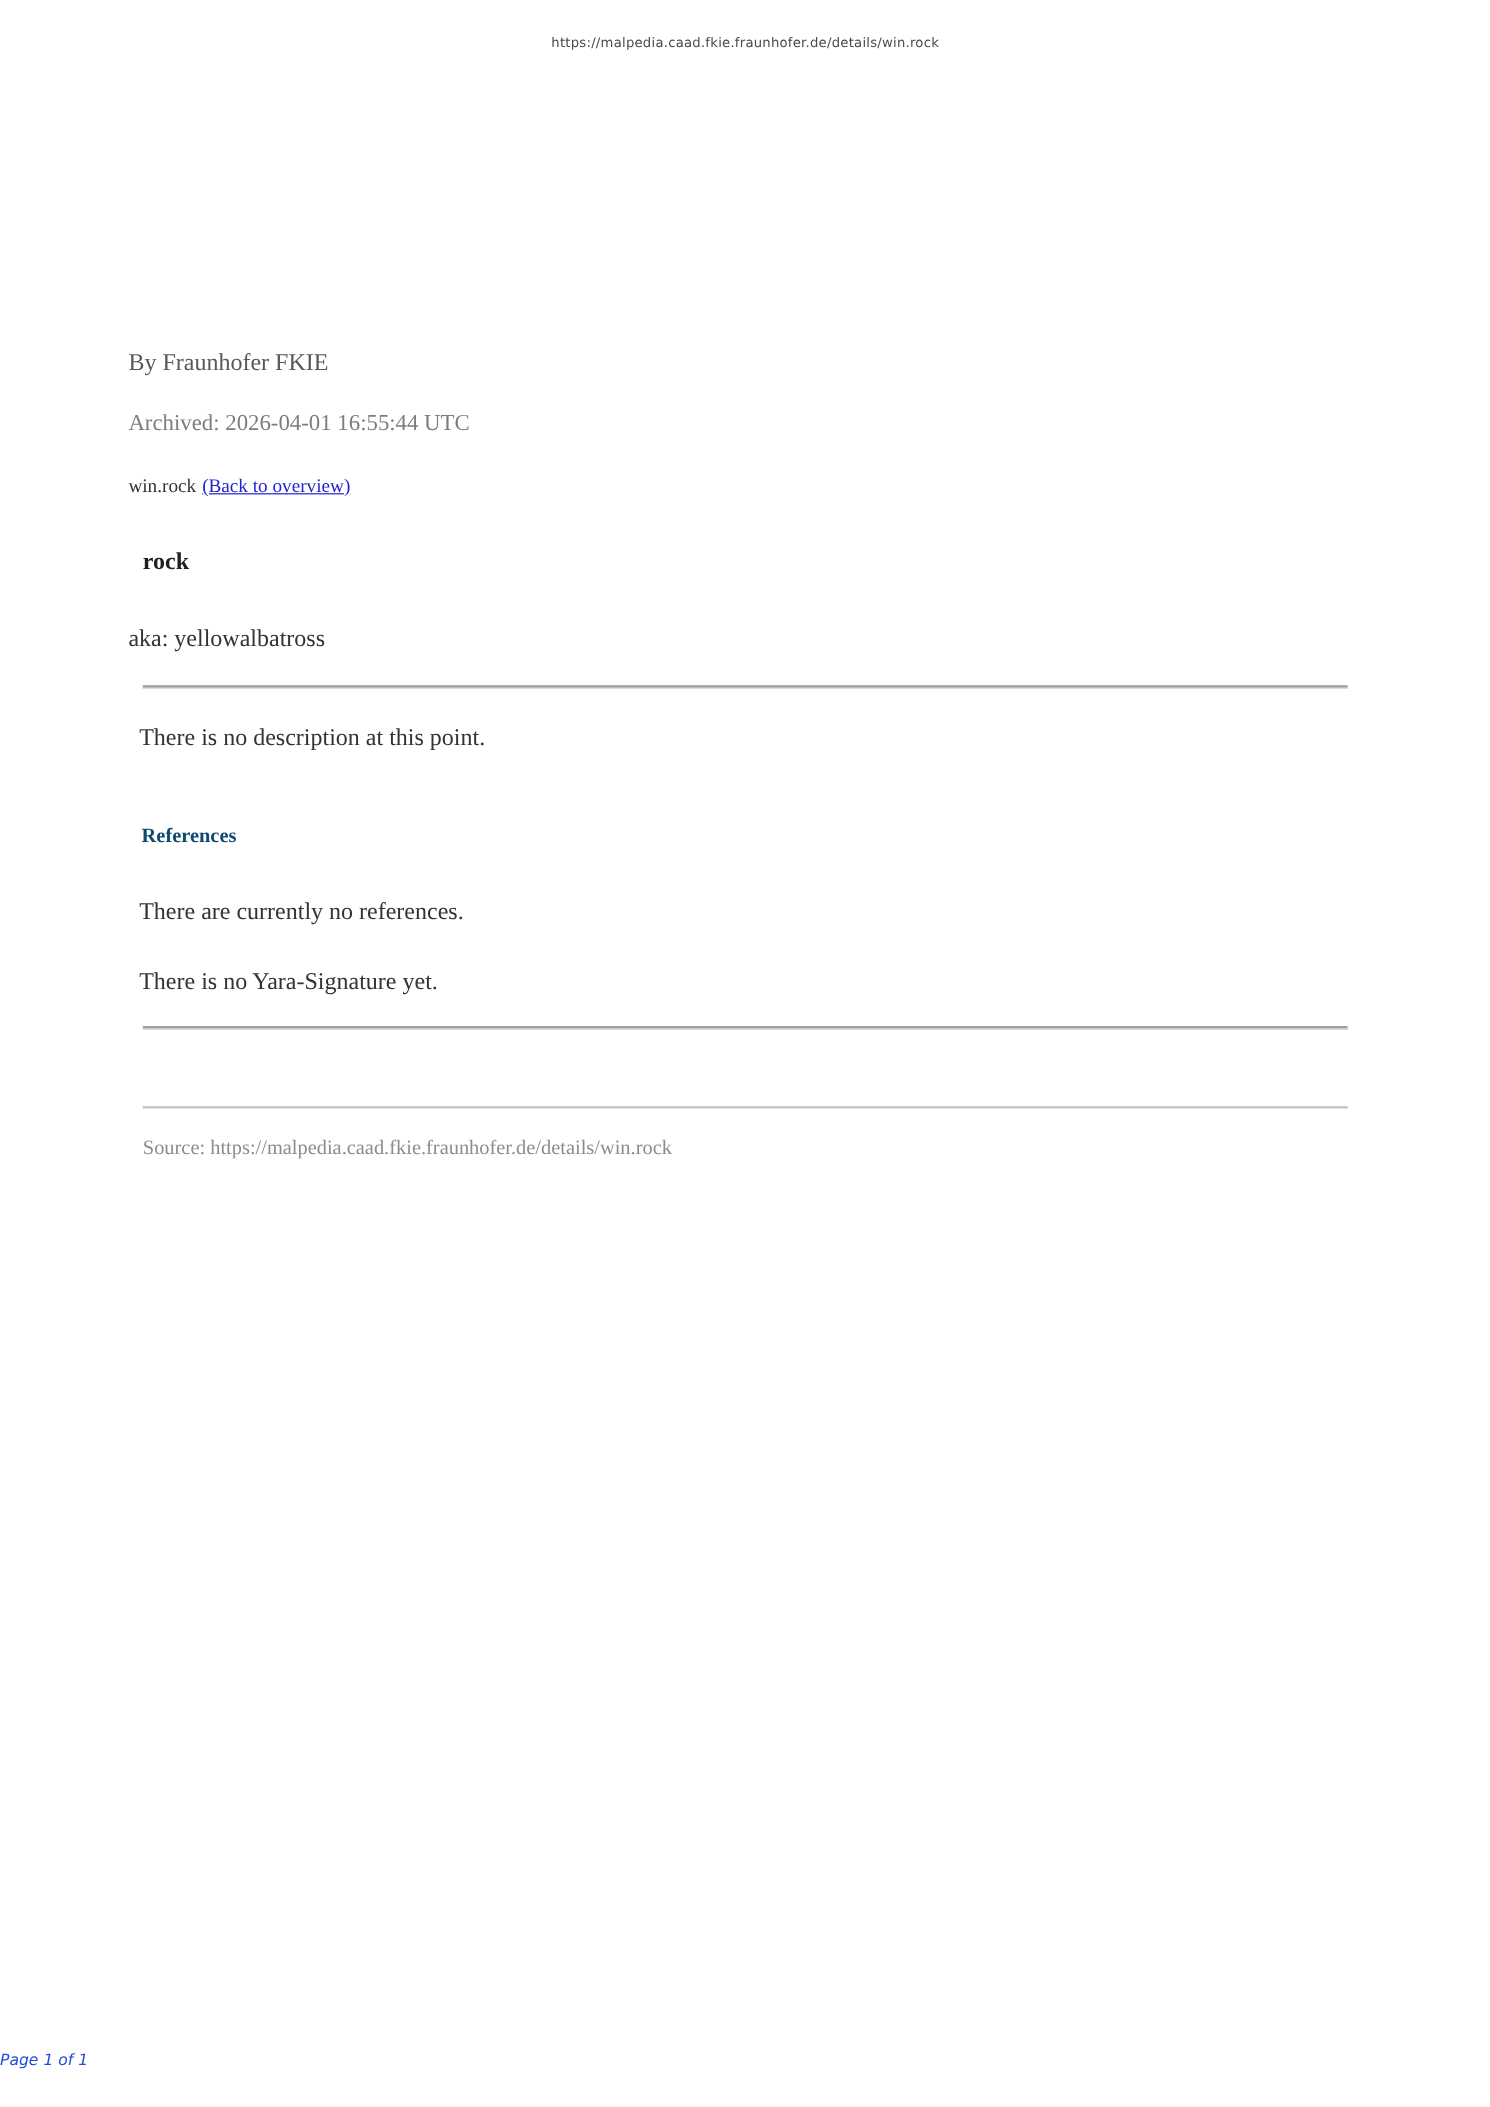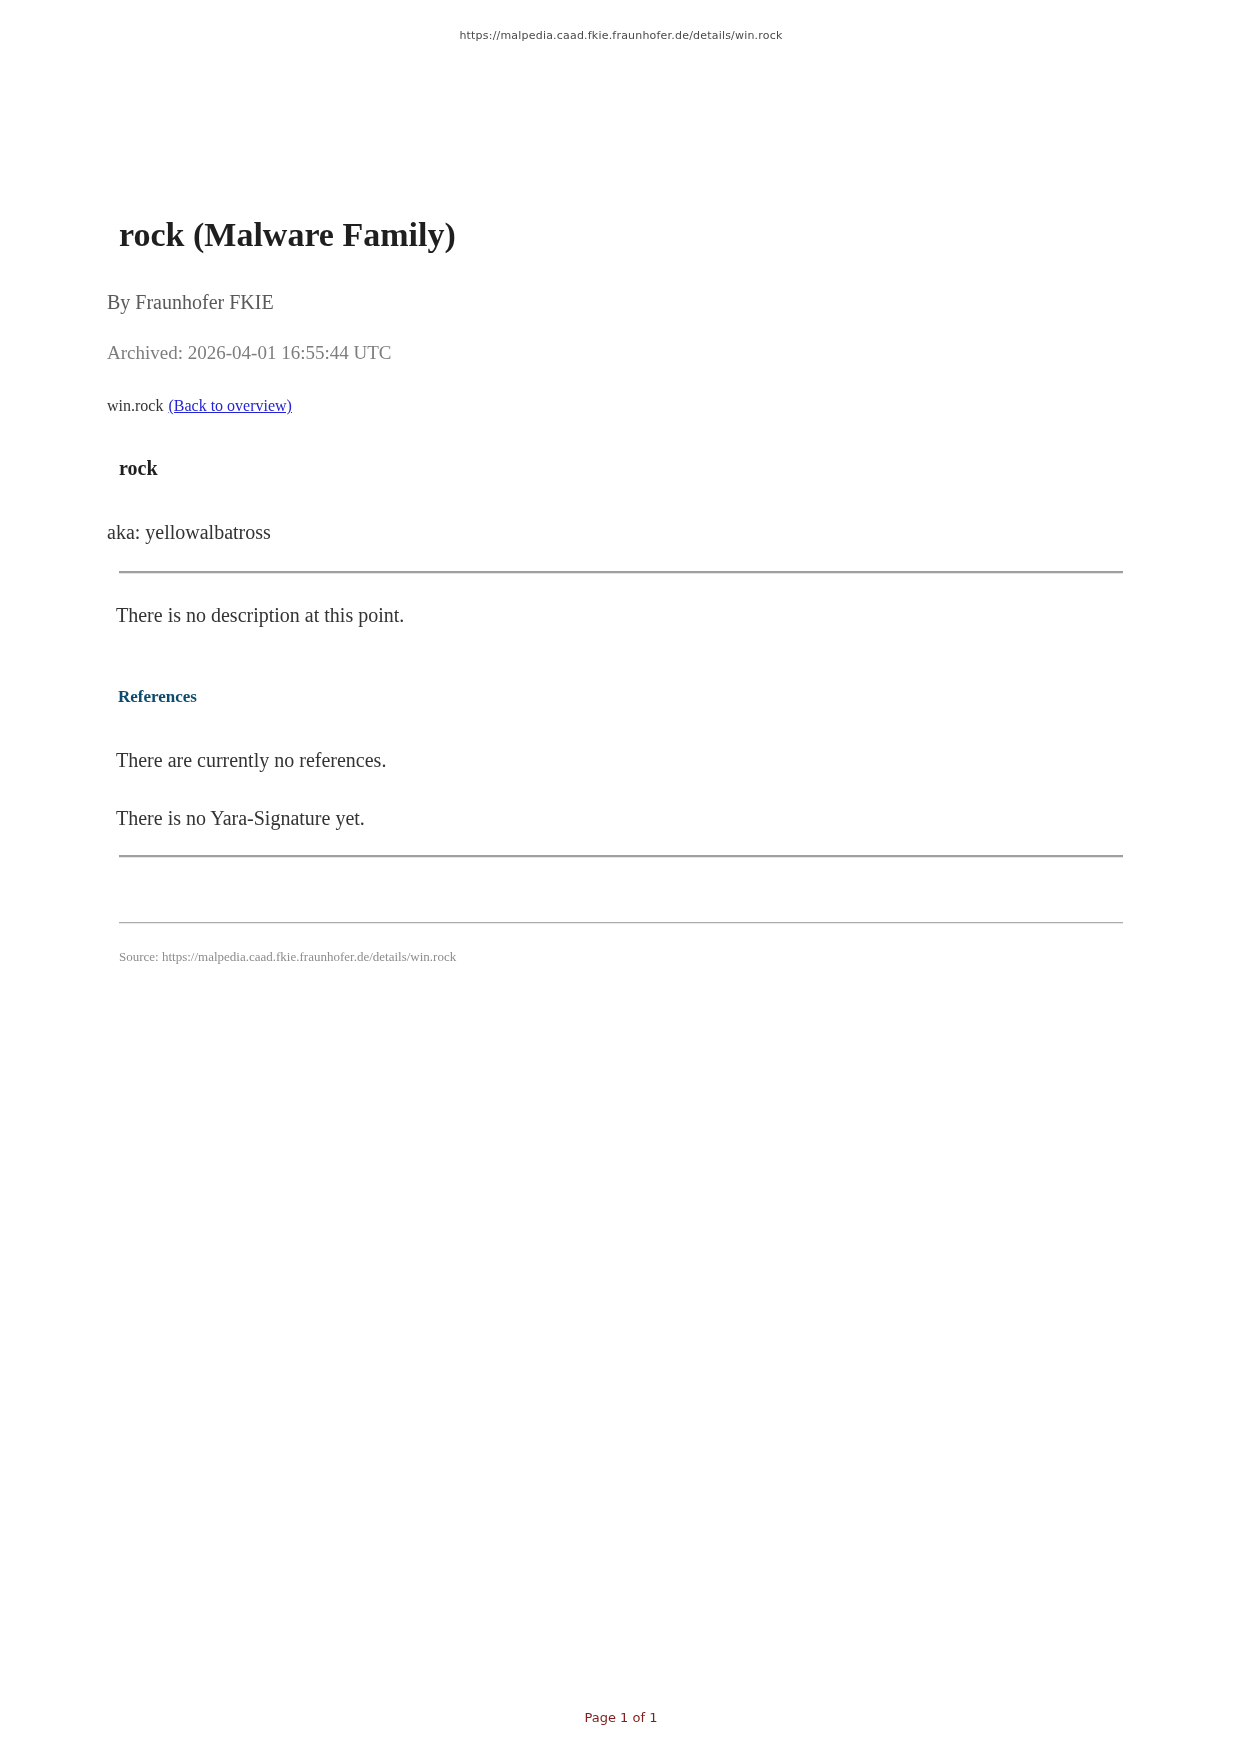--- a/index.html
+++ b/index.html
@@ -26,24 +26,24 @@
     font-family: "DejaVu Sans", sans-serif;
     font-size: 11px;
     color: #4a4a4a;
     letter-spacing: 0.2px;
   }
   .print-footer {
     position: absolute;
     top: 1710px;
     left: 0;
     width: 100%;
-    text-align: center;
     font-family: "DejaVu Sans", sans-serif;
     font-size: 13px;
-    color: #7f1d1d;
+    color: #1d4ed8;
+    font-style: italic;
   }
   
   .doc-title {
     position: absolute;
     top: 214px;
     left: 119px;
     margin: 0;
     font-size: 34px;
     line-height: 42px;
     font-weight: bold;
@@ -139,34 +139,33 @@
     font-size: 17px;
     line-height: 22px;
     font-weight: bold;
     color: #0c4a6e;
   }
   .source-line {
     position: absolute;
     top: 946px;
     left: 119px;
     margin: 0;
-    font-size: 13px;
+    font-size: 17px;
     line-height: 22px;
     color: #8c8c8c;
     text-align: center;
   }
 </style>
 </head>
 <body>
 
 <div class="page">
 
   <div class="print-header">https://malpedia.caad.fkie.fraunhofer.de/details/win.rock</div>
 
-  <h1 class="doc-title">rock (Malware Family)</h1>
 
   <p class="byline">By Fraunhofer FKIE</p>
 
   <p class="archived">Archived: 2026-04-01 16:55:44 UTC</p>
 
   <p class="family-line">
     <span>win.rock</span><a class="back-link">(Back to overview)</a>
   </p>
 
   <h2 class="name-heading">rock</h2>

